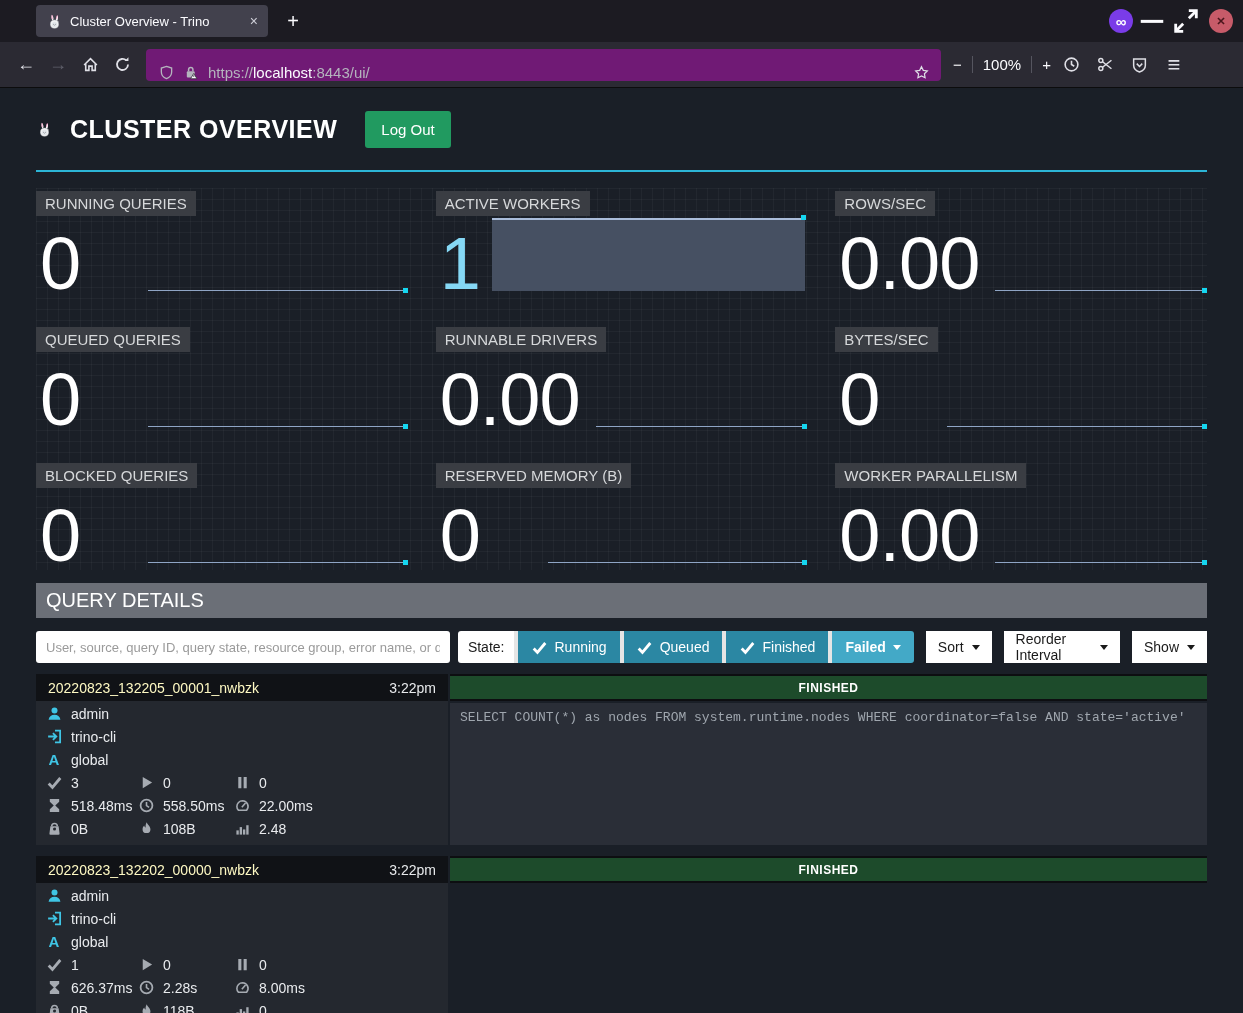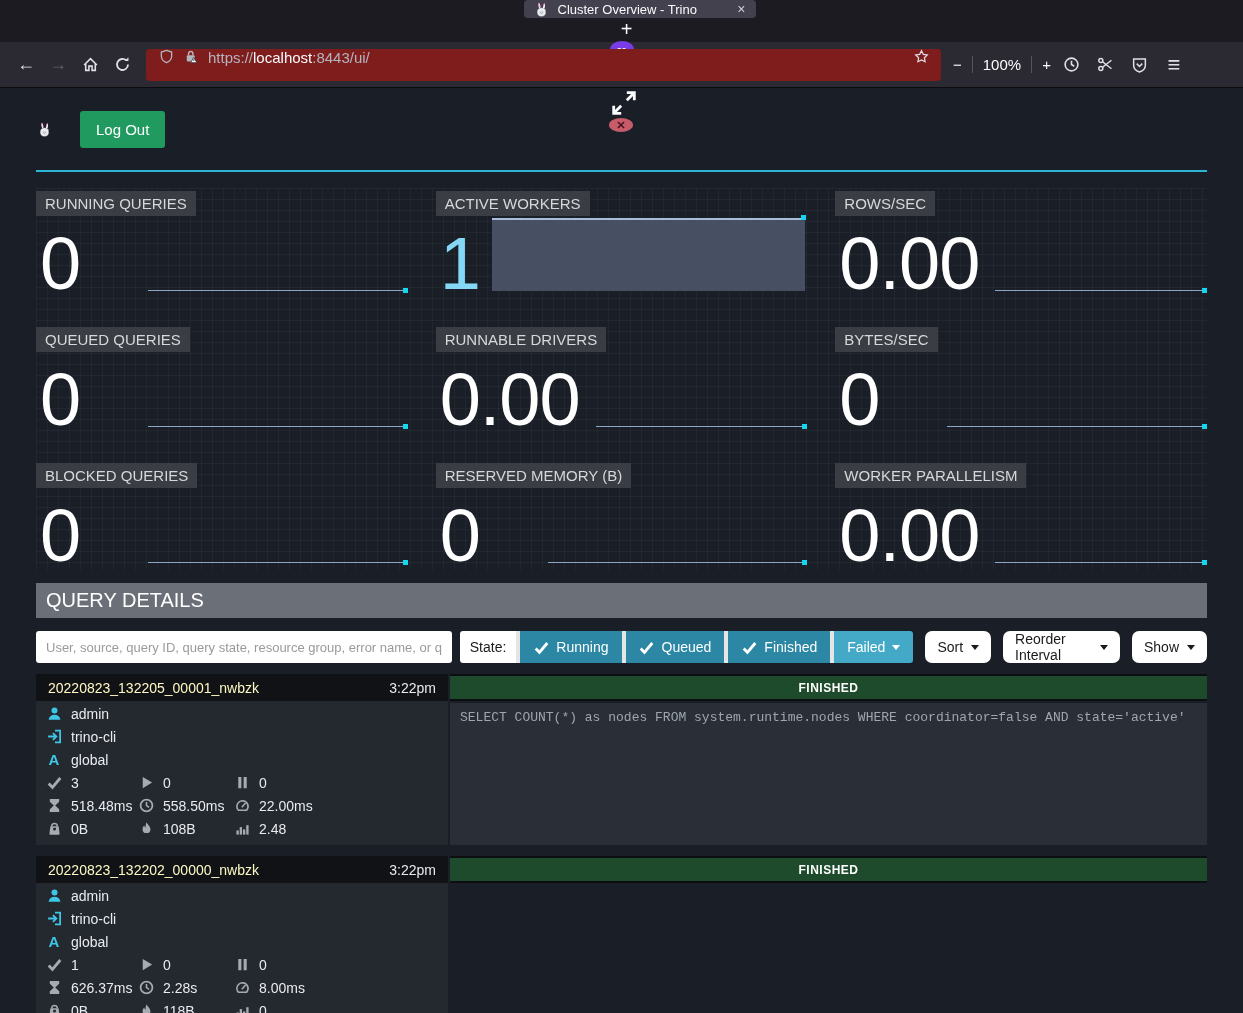--- a/index.html
+++ b/index.html
@@ -1,20 +1,20 @@
 <!DOCTYPE html>
 <html><head>
 <meta charset="utf-8">
 <style>
   * { margin:0; padding:0; box-sizing:border-box; }
   html,body { width:1243px; height:1013px; overflow:hidden; background:#1a1f27;
               font-family:"Liberation Sans", sans-serif; }
 
   
-  .tabbar { height:42px; background:#1c1b22; display:flex; align-items:center;flex-direction:column; }
+  .tabbar { height:42px; background:#1c1b22; display:flex; align-items:center; }
   .tab { margin-left:36px; width:232px; height:32px; background:#42414d; border-radius:4px;
          display:flex; align-items:center; gap:8px; padding:0 10px; color:#fbfbfe; font-size:13px; }
   .tab .fav { width:16px; height:18px; flex:none; }
   .tab-title { flex:1; white-space:nowrap; overflow:hidden; }
   .tab-close { color:#cfcfd8; font-size:14px; }
   .newtab { width:30px; height:30px; margin-left:10px; display:flex; align-items:center;
             justify-content:center; color:#fbfbfe; font-size:20px; }
   .tab-spacer { flex:1; }
   .private-badge { width:24px; height:24px; border-radius:50%; background:#7a3ce8; color:#fff;
                    display:flex; align-items:center; justify-content:center; font-weight:bold; font-size:15px; }
@@ -22,22 +22,22 @@
              color:#fbfbfe; margin-left:4px; }
   .win-close { width:24px; height:24px; border-radius:50%; background:#c75b69; margin:0 10px 0 8px;
                display:flex; align-items:center; justify-content:center; }
 
   .navbar { height:46px; background:#2b2a33; display:flex; align-items:center; padding:0 10px;
             border-bottom:1px solid #0c0c0d; }
   .nav-icon { width:32px; height:32px; display:flex; align-items:center; justify-content:center;
               color:#dfdfe6; font-size:18px; }
   .nav-icon.dim { color:#60606b; }
   .nav-icon svg { width:17px; height:17px; }
-  .urlbar { width:795px; height:32px; background:#7f1d1d; border-radius:4px; display:flex;
-            align-items:flex-start; gap:9px; padding:0 12px; margin:0 8px; color:#b4b4bd; font-size:15px; }
+  .urlbar { width:795px; height:32px; background:#701a75; border-radius:4px; display:flex;
+            align-items:flex-end; gap:9px; padding:0 12px; margin:0 8px; color:#b4b4bd; font-size:15px; }
   .urlbar svg { width:16px; height:16px; flex:none; }
   .url-host { color:#fbfbfe; }
   .url-star { margin-left:auto; color:#dfdfe6; }
   .zoom-group { display:flex; align-items:center; color:#fbfbfe; font-size:15px; gap:10px; margin:0 4px; }
   .vsep { width:1px; height:17px; background:#55555f; }
   .chrome-icon { width:34px; height:32px; display:flex; align-items:center; justify-content:center; color:#dfdfe6; }
   .chrome-icon svg { width:17px; height:17px; }
   .menu-glyph { font-size:22px; line-height:1; }
 
   
@@ -74,23 +74,23 @@
               font-size:20px; padding-left:10px; }
   .qd-toolbar { margin-top:13px; display:flex; align-items:center; }
   .qd-search { width:516px; height:32px; border:none; border-radius:3px; padding:0 10px;
                font-size:13px; color:#444; background:#fff; outline:none; }
   .qd-search::placeholder { color:#9a9a9a; }
   .state-label { margin-left:8px; background:#fff; color:#1a1a1a; font-size:14px; height:32px;
                  display:flex; align-items:center; padding:0 10px; border-radius:3px 0 0 3px; }
   .fbtn { height:32px; display:flex; align-items:center; gap:7px; padding:0 13px; font-size:14px;
           color:#fff; background:#2b87a3; border-left:4px solid #e5e5e5; }
   .fbtn svg { width:11px; height:11px; }
-  .fbtn.failed { background:#43a9c7; border-radius:0 3px 3px 0; }
+  .fbtn.failed { background:#43a9c7; border-radius:0 3px 3px 0;font-weight:bold; }
   .wbtn { height:32px; display:flex; align-items:center; gap:8px; background:#fff; color:#1a1a1a;
-          font-size:14px; padding:0 12px; border-radius:7px; margin-left:12px; }
+          font-size:14px; padding:0 12px; border-radius:0; margin-left:12px; }
   .caret { width:0; height:0; border-left:4px solid transparent; border-right:4px solid transparent;
            border-top:5px solid currentColor; }
 
   .query-row { margin-top:11px; display:flex; }
   .q-left { width:412px; flex:none; display:flex; flex-direction:column; }
   .q-head { height:27px; background:#101216; display:flex; align-items:center; padding:0 12px; font-size:14px; }
   .q-id { color:#fef9c3; text-decoration:none; }
   .q-time { margin-left:auto; color:#e8eaec; }
   .q-body { flex:1; background:#24282f; padding:1px 10px 5px; font-size:14px; color:#e9ebee; }
   .q-line { display:flex; align-items:center; gap:9px; height:23px; }
@@ -227,20 +227,21 @@
           <path d="M24.5 19c-.3-6.5 2.3-14 5-15.2 3.2 4.2 2.3 13-1.8 19" fill="#fff"></path>
           <path d="M27.3 15.5c-.3-4.5.6-9.3 1.8-11.5" stroke="#e83e8c" stroke-width="1.6" fill="none"></path>
           <circle cx="20" cy="32.5" r="13" fill="#f1f2f4" stroke="#c4c7cc" stroke-width="1.5"></circle>
           <circle cx="20" cy="33.5" r="8.8" fill="#e2e6ea"></circle>
           <circle cx="16.6" cy="32.5" r="1.3" fill="#3a3f46"></circle>
           <circle cx="23.4" cy="32.5" r="1.3" fill="#3a3f46"></circle>
           <path d="M18.6 36h2.8" stroke="#3a3f46" stroke-width="1.2"></path>
           <path d="M31 24.5l3-1.5" stroke="#c4c7cc" stroke-width="1.5"></path>
         </svg>
       </span>
+    <h1 class="page-title">CLUSTER OVERVIEW</h1>
     <button class="logout">Log Out</button>
   </div>
 
   <div class="stats">
     <div class="stat-card">
       <span class="stat-label">RUNNING QUERIES</span>
       <span class="stat-value">0</span>
       <span class="spark-line L-short"></span>
     </div>
     <div class="stat-card accent">

